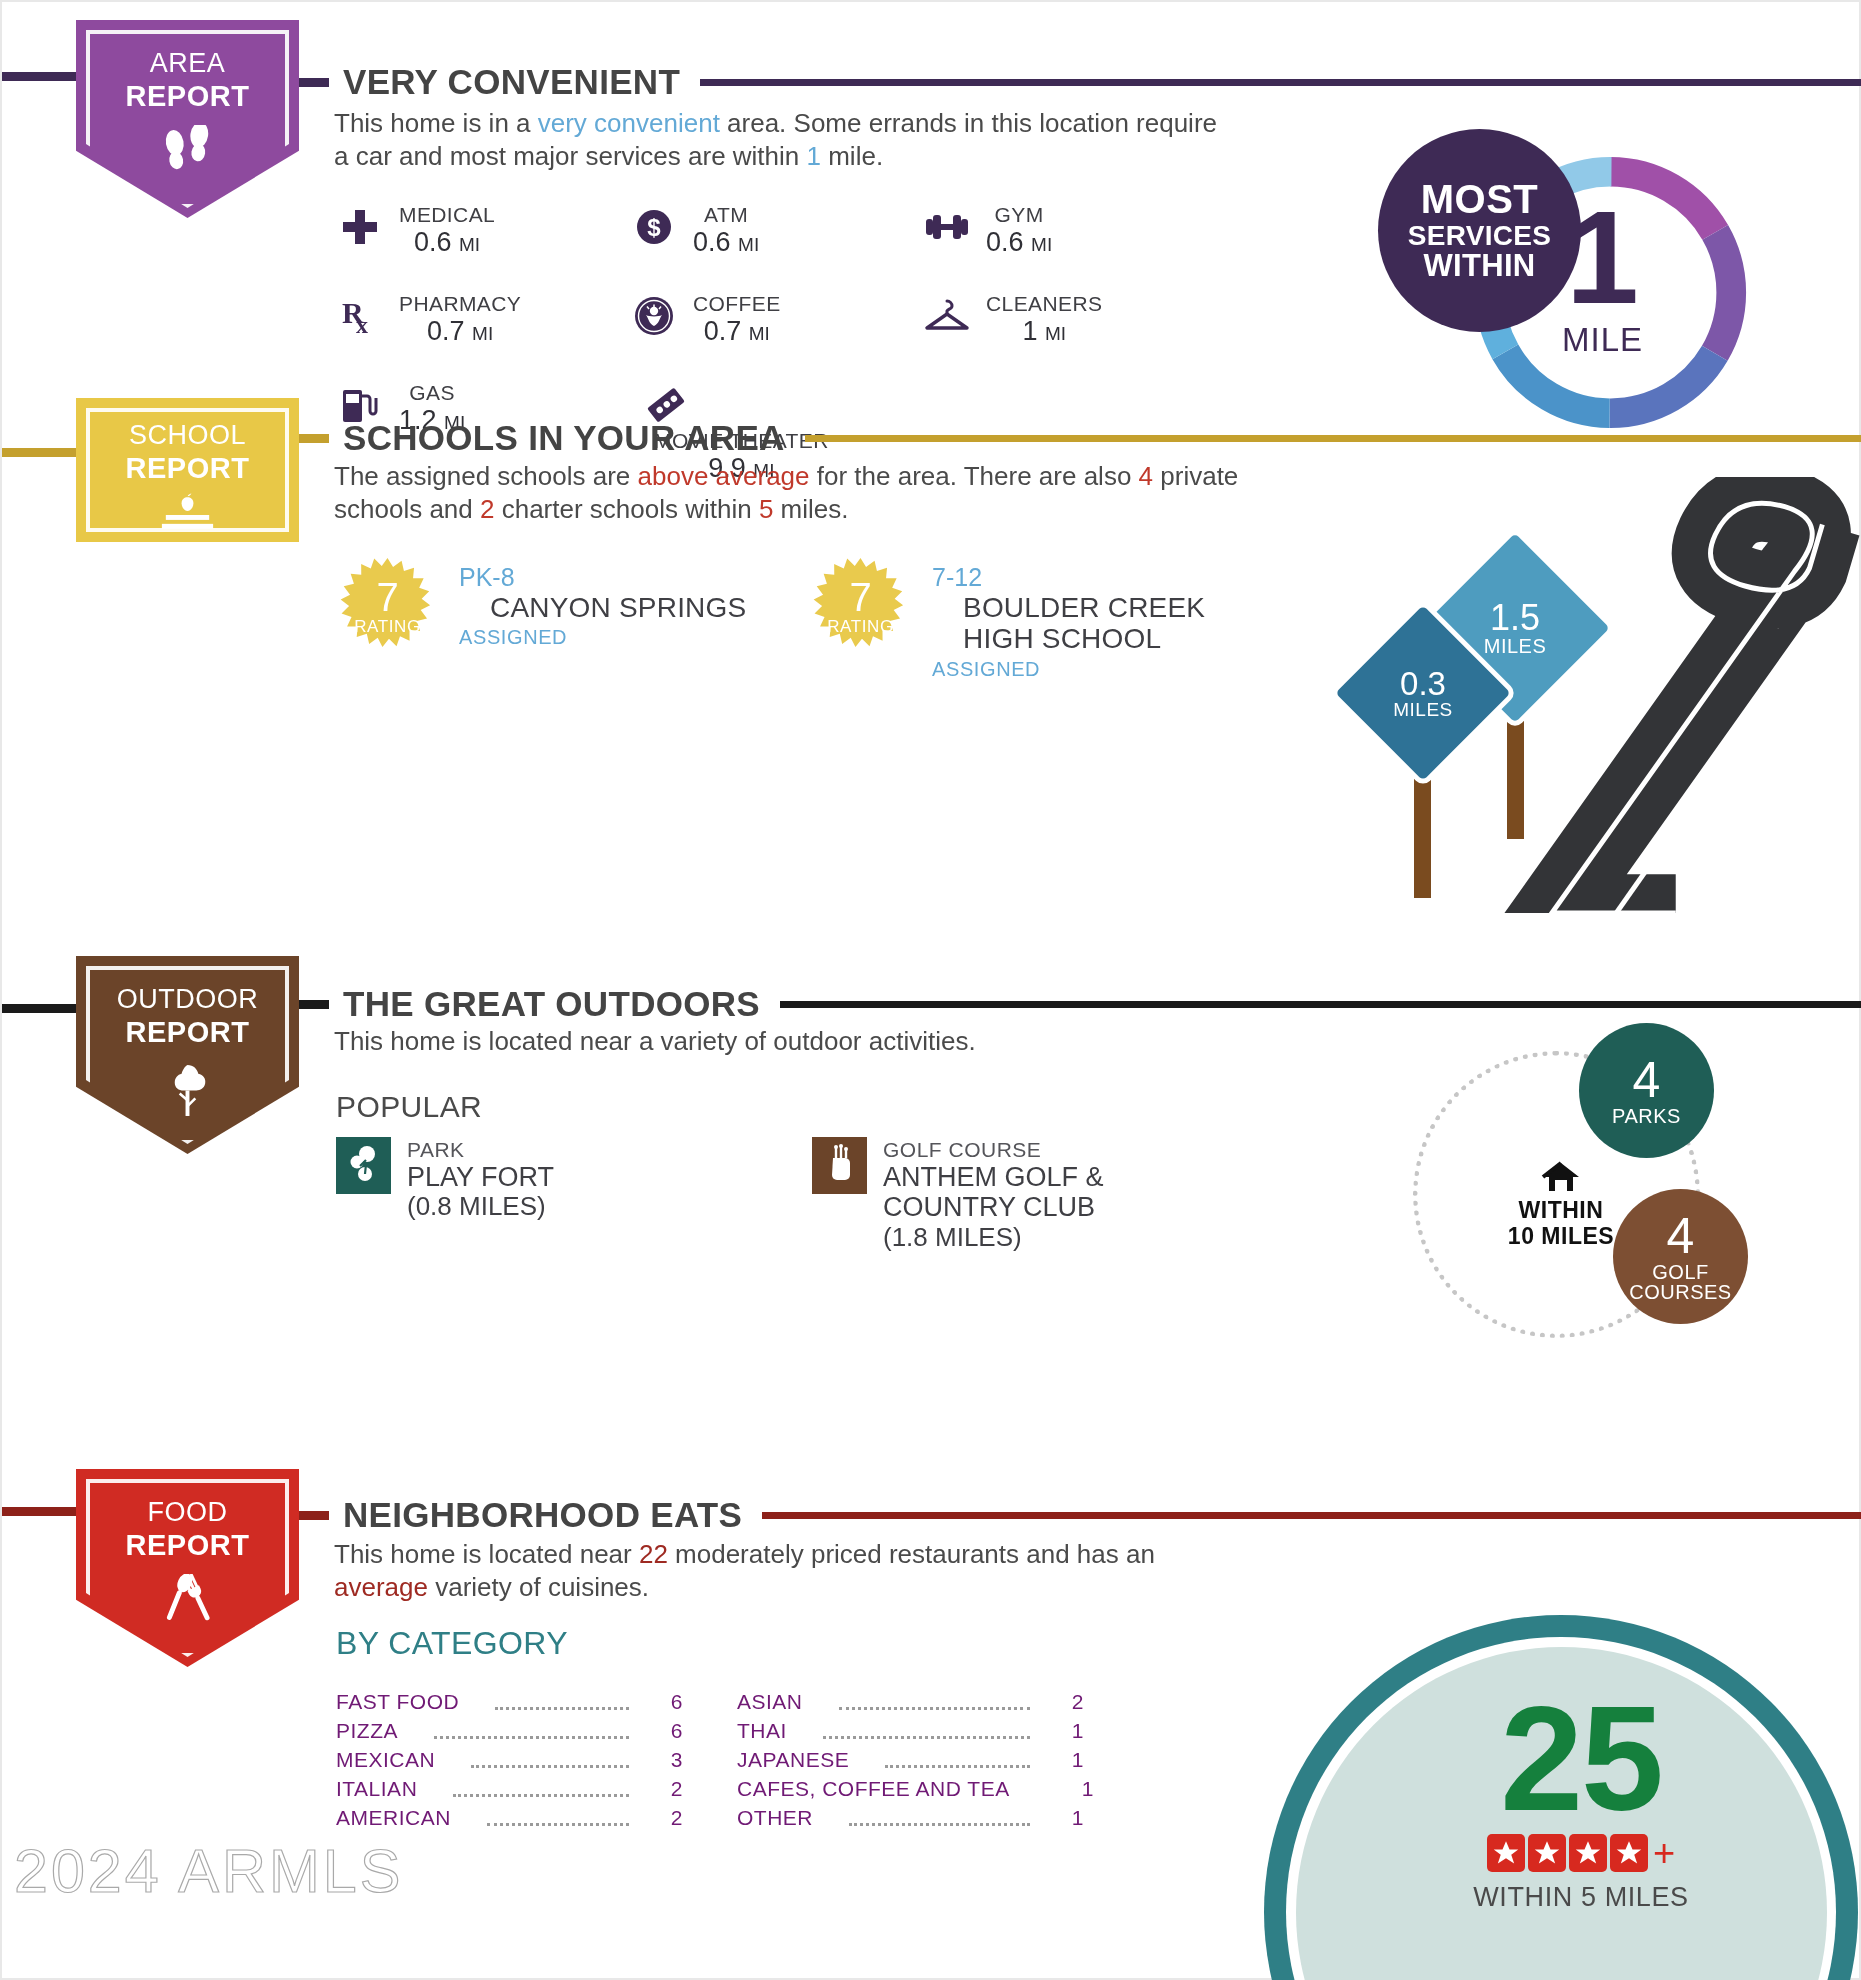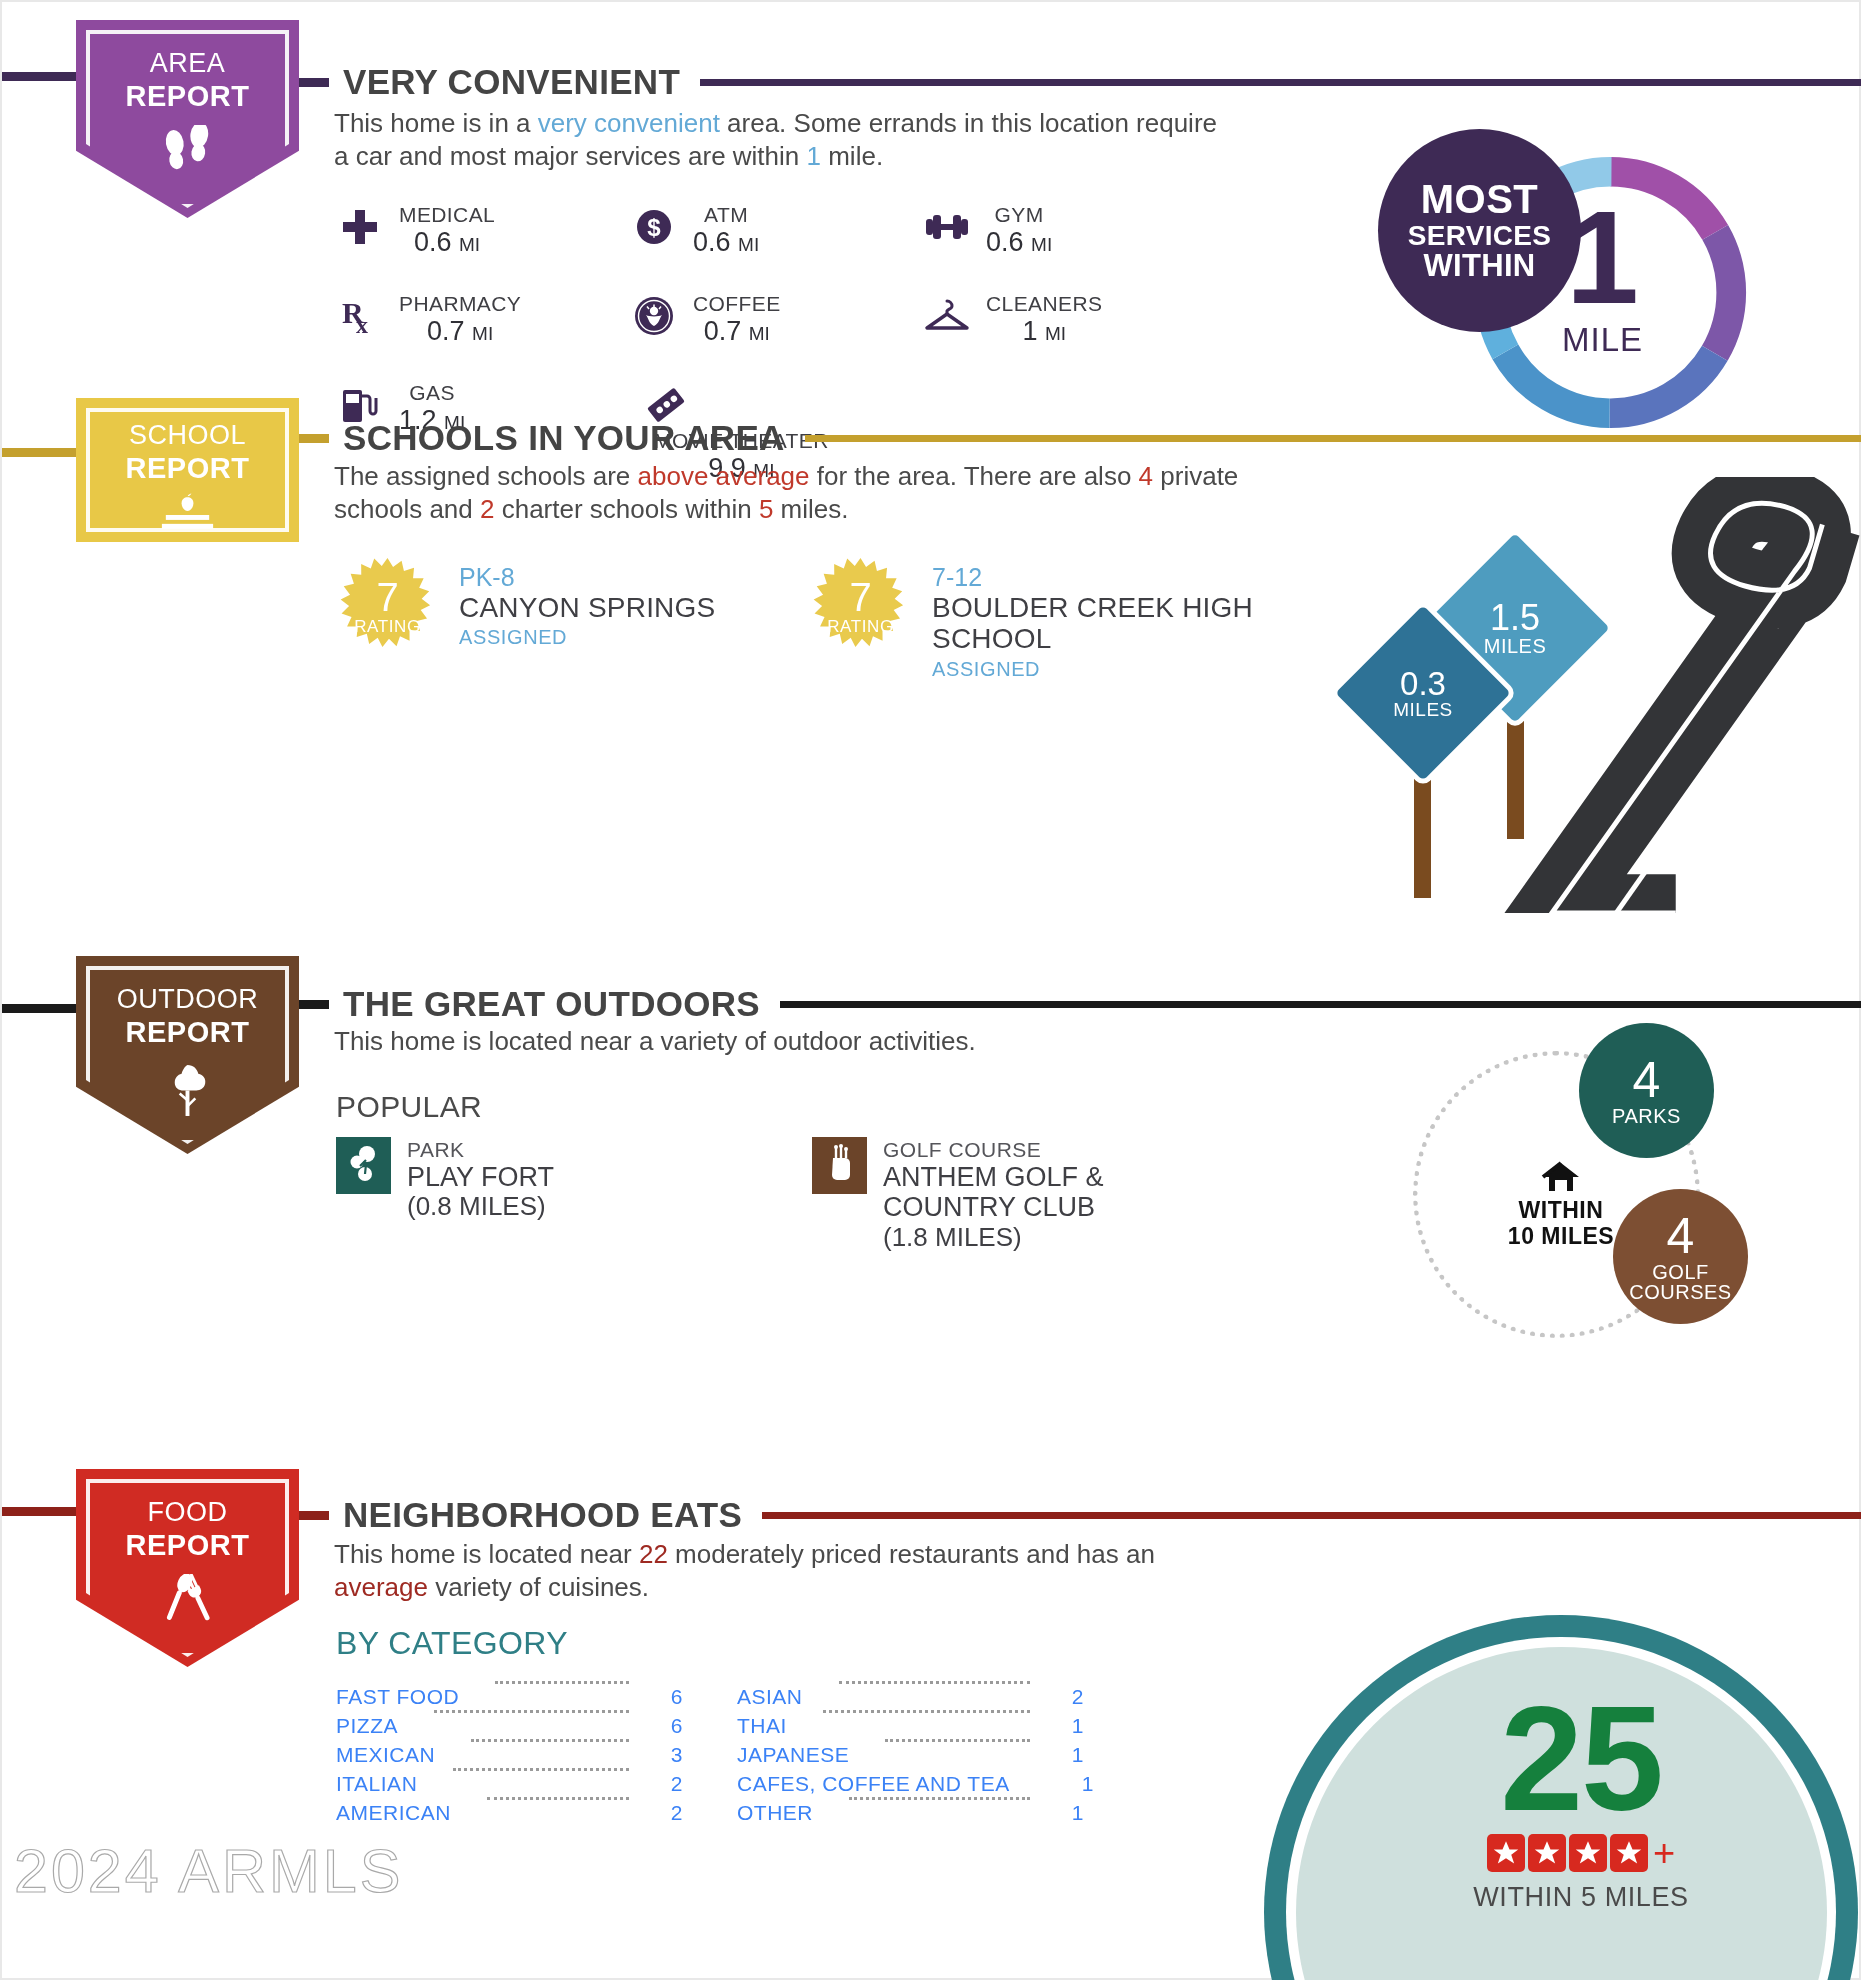--- a/index.html
+++ b/index.html
@@ -102,21 +102,21 @@
   .rating-seal { position: relative; width: 103px; height: 103px; flex: none; }
   .seal-txt {
     position: absolute; inset: 0;
     display: flex; flex-direction: column; align-items: center; justify-content: center;
     color: #fff;
   }
   .seal-num { font-size: 40px; font-weight: 400; line-height: .95; }
   .seal-cap { font-size: 17px; letter-spacing: 0.6px; margin-top: 1px;}
   .school-meta { margin-left: 20px; padding-top: 6px;}
   .school-grade { font-size: 25px; color: #63a9d6; line-height: 1.2;}
-  .school-name { font-size: 28px; color: #3f3f44; line-height: 1.12; letter-spacing: 0.2px;}
+  .school-name { font-size: 28px; color: #3f3f44; line-height: 1.12; letter-spacing: 0.2px; margin-left: 31px;}
   .school-assigned { font-size: 20px; color: #63a9d6; letter-spacing: 0.6px; line-height: 1.4;}
 
   
   .road { position: absolute; overflow: hidden; }
 
   
   .sub-h { position: absolute; font-size: 30px; color: #4a4a4a; letter-spacing: 0.4px; }
   .poi { position: absolute; display: flex; align-items: flex-start; }
   .poi-ico { width: 55px; height: 57px; flex: none; display:flex; align-items:center; justify-content:center;}
   .poi-txt { margin-left: 16px; }
@@ -136,21 +136,21 @@
     line-height: 1.02; text-align: center;
   }
   .oc-bub .n { font-size: 50px; font-weight: 400; }
   .oc-bub .c { font-size: 20px; letter-spacing: 0.5px; }
   .oc-center { position: absolute; left: 89px; top: 129px; width: 158px; text-align: center; }
   .oc-center .w1 { font-size: 23px; font-weight: 700; color: #111; letter-spacing: 0.5px; line-height: 1.12;}
 
   
   .cat-head { position: absolute; font-size: 32px; color: #2f7f86; letter-spacing: 0.4px;}
   .cat-col { position: absolute; }
-  .cat-row { display: flex; align-items: flex-start; font-size: 21px; color: #3b82f6; letter-spacing: 0.5px; height: 29px; gap: 28px;}
+  .cat-row { display: flex; align-items: flex-end; font-size: 21px; color: #701a75; letter-spacing: 0.5px; height: 29px; gap: 28px;}
   .cat-name { white-space: nowrap; }
   .cat-lead { flex: 1 1 auto; margin: 0 8px; border-bottom: 3px dotted #9a9a9a; transform: translateY(-4px);}
   .cat-num { width: 18px; text-align: right; }
 
   
   .eats-wrap { position: absolute; left: 1257px; top: 1614px; width: 614px; height: 416px;}
   .eats-outer {
     position: absolute; left: 0; top: 0; width: 594px; height: 594px; border-radius: 50%;
     background: #2f7f86;
   }

